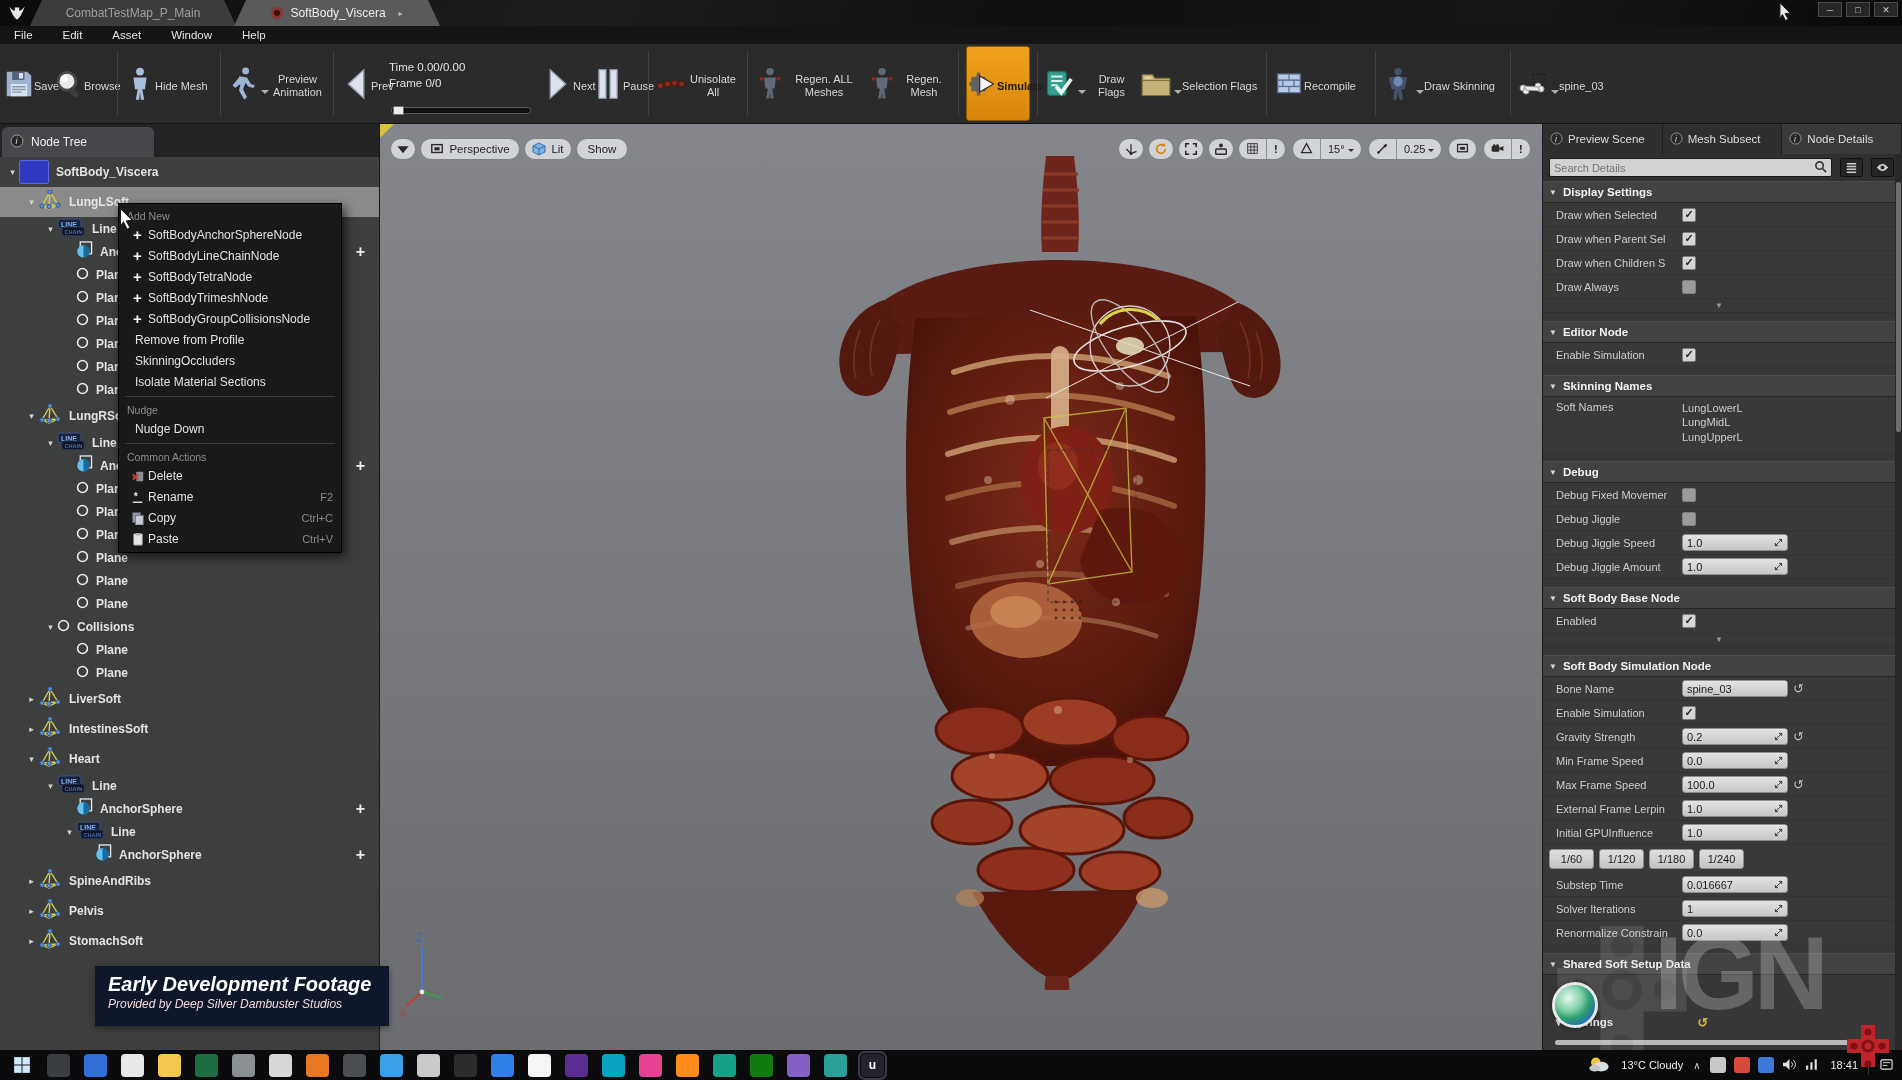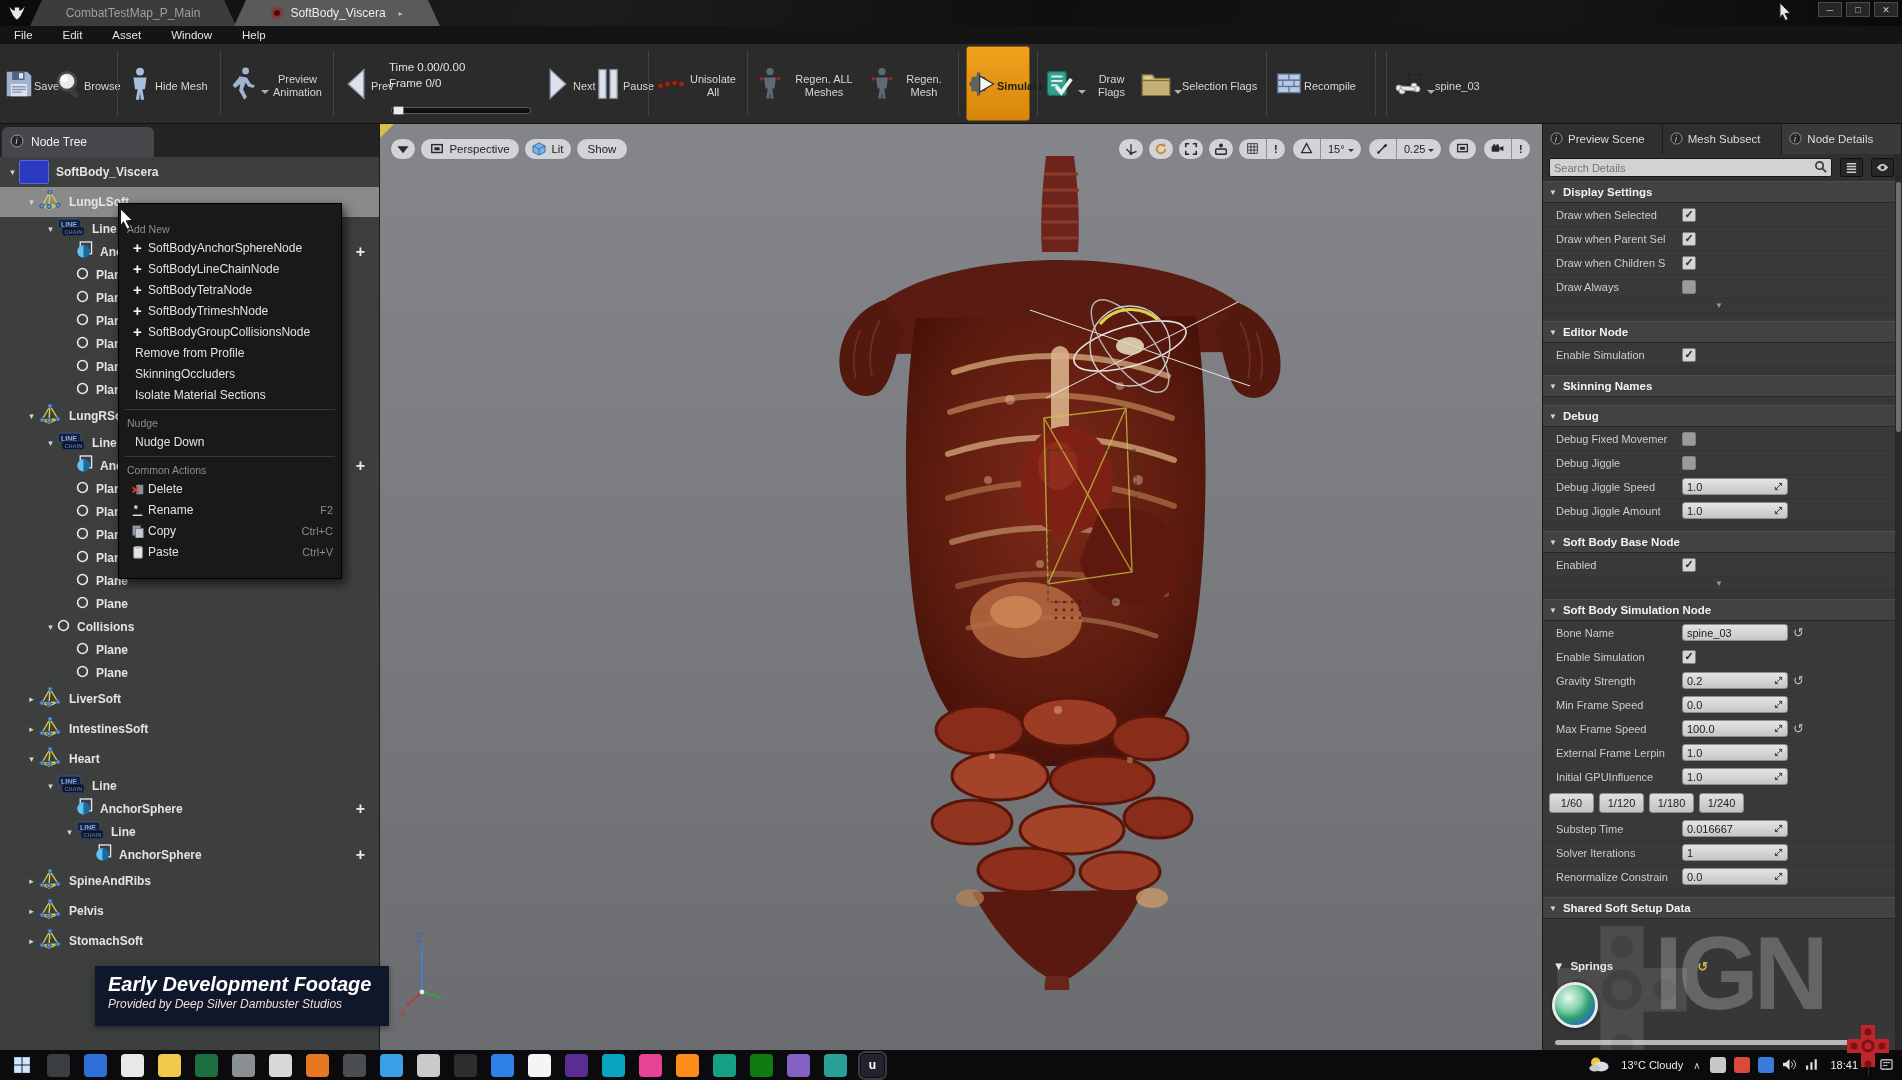--- a/index.html
+++ b/index.html
@@ -44,21 +44,21 @@
 .tree-row{display:flex;align-items:center;position:relative}
 .tree-row.h30{height:30px}.tree-row.h23{height:23px}
 .tree-row.selected{background:#8a8a8a}
 .tree-arrow{width:13px;font-size:9px;color:#d4d4d4;text-align:center;flex:0 0 auto}
 .tree-ico{display:flex;align-items:center;justify-content:center;flex:0 0 auto}
 .tree-label{font-size:12px;font-weight:bold;color:#e4e4e4;margin-left:7px;white-space:nowrap}
 .tree-plus{position:absolute;right:14px;color:#ececec;font-size:16px;font-weight:bold}
 .sb-root-ico{width:30px;height:24px;background:#2c3ac2;border:1px solid #5a68e0;border-radius:2px}
 
 
-.context-menu{position:absolute;left:118px;top:203px;width:224px;background:#191919;border:1px solid #000;box-shadow:3px 4px 10px rgba(0,0,0,.65);z-index:40;padding:16px 0}
+.context-menu{position:absolute;left:118px;top:203px;width:224px;background:#191919;border:1px solid #000;box-shadow:3px 4px 10px rgba(0,0,0,.65);z-index:40;padding:3px 0}
 .cm-header{font-size:10.5px;color:#8d8d8d;padding:3px 8px 2px;height:17px}
 .cm-item{display:flex;align-items:center;height:21px;padding:0 8px 0 8px;font-size:12px;color:#e2e2e2}
 .cm-ico{width:21px;display:flex;justify-content:center;align-items:center;flex:0 0 auto}
 .cm-ico svg{width:14px;height:14px}
 .cm-plus{color:#fff;font-size:15px;font-weight:bold;line-height:1}
 .cm-shortcut{margin-left:auto;color:#8a8a8a;font-size:11px}
 .cm-sep{height:1px;background:#3a3a3a;margin:4px 6px}
 
 
 .viewport{position:absolute;left:380px;top:124px;width:1162px;height:926px;background:linear-gradient(#84868b,#77797d 55%,#6a6c6f);overflow:hidden}
@@ -334,20 +334,31 @@
                 <rect x="3" y="4" width="18" height="5"></rect>
                 <rect x="3" y="9" width="18" height="5"></rect>
                 <rect x="3" y="14" width="18" height="5"></rect>
                 <path d="M12 4v5M7 9v5M16 9v5M12 14v5"></path>
               </g>
             </svg></span>
         </div>
         <div class="tb-label">Recompile</div>
       </div>
       <div class="tb-sep"></div>
+      <div class="tb-btn" style="width:120px">
+        <div class="tb-ico">
+          <span class="sicon"><svg viewBox="0 0 22 26" fill="#44536b">
+              <circle cx="11" cy="3.5" r="2.8"></circle>
+              <path d="M4 8l7-1 7 1-2 9h-2.4l1.2 8h-2.6L11 19l-1.2 6H7.2l1.2-8H6z"></path>
+              <ellipse cx="11" cy="11" rx="3.4" ry="4" fill="#6f89b0"></ellipse>
+            </svg></span>
+          <span class="caret"></span>
+        </div>
+        <div class="tb-label">Draw Skinning</div>
+      </div>
       <div class="tb-sep"></div>
       <div class="tb-btn" style="width:98px">
         <div class="tb-ico">
           <span class="sicon"><svg viewBox="0 0 30 24">
               <g stroke="#1a1a1a" fill="none" stroke-dasharray="2 2">
                 <rect x="15" y="2" width="12" height="11"></rect>
               </g>
               <g fill="#ececec" stroke="#9a9a9a">
                 <circle cx="5" cy="16" r="3"></circle>
                 <circle cx="8" cy="19" r="3"></circle>
@@ -1084,20 +1095,26 @@
         </div>
         <div class="rp-row">
           <span class="rp-label">Enable Simulation</span>
           <span class="rp-value">
             <span class="checkbox">✓</span>
           </span>
         </div>
         <div class="rp-cat">
           <span class="tri">▼</span>
           <span>Skinning Names</span>
+        </div>
+        <div class="rp-row tall">
+          <span class="rp-label">Soft Names</span>
+          <span class="rp-value">
+            <span class="rp-multi">LungLowerL<br>LungMidL<br>LungUpperL</span>
+          </span>
         </div>
         <div class="rp-cat">
           <span class="tri">▼</span>
           <span>Debug</span>
         </div>
         <div class="rp-row">
           <span class="rp-label">Debug Fixed Movemer</span>
           <span class="rp-value">
             <span class="checkbox off"></span>
           </span>

